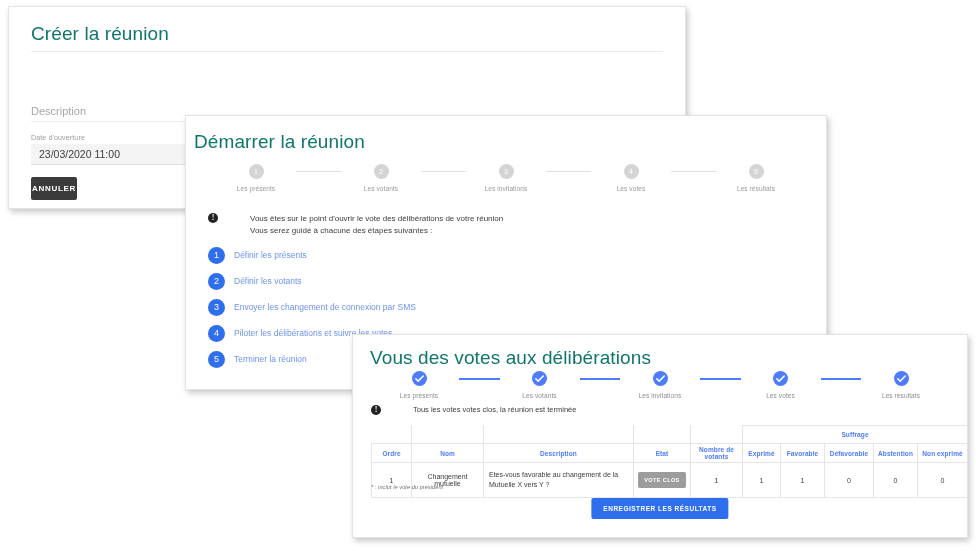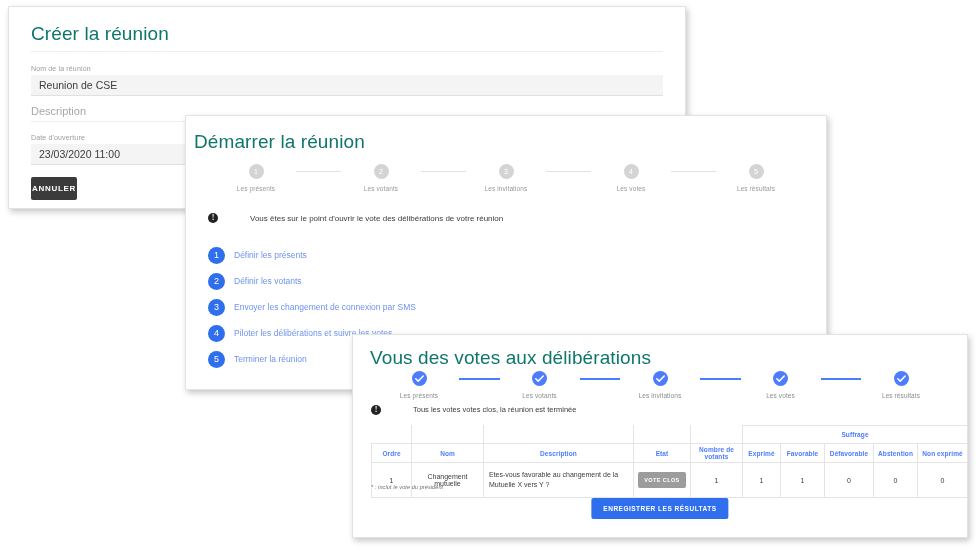--- a/index.html
+++ b/index.html
@@ -319,24 +319,20 @@
     font-family: "Liberation Sans", sans-serif;
   }
 </style>
 </head>
 <body>
 
 <div class="card" id="card-create">
   <div class="card-title">Créer la réunion</div>
   <div class="title-rule"></div>
 
-  <div class="field" id="field-nom">
-    <span class="field-label">Nom de la réunion</span>
-    <span class="field-value">Reunion de CSE</span>
-  </div>
 
   <div class="field" id="field-desc">
     <span class="field-placeholder">Description</span>
   </div>
 
   <div class="field" id="field-date">
     <span class="field-label">Date d'ouverture</span>
     <span class="field-value">23/03/2020 11:00</span>
   </div>
 
@@ -370,20 +366,21 @@
     <div class="step">
       <div class="step-circle">5</div>
       <div class="step-label">Les résultats</div>
     </div>
   </div>
 
   <div class="info-row" id="info-start">
     <div class="info-icon">!</div>
     <div class="info-text">
       <div>Vous êtes sur le point d'ouvrir le vote des délibérations de votre réunion</div>
+      <div>Vous serez guidé à chacune des étapes suivantes :</div>
     </div>
   </div>
 
   <div class="guide-list">
     <div class="guide-item">
       <div class="guide-num">1</div>
       <div class="guide-text">Définir les présents</div>
     </div>
     <div class="guide-item">
       <div class="guide-num">2</div>

